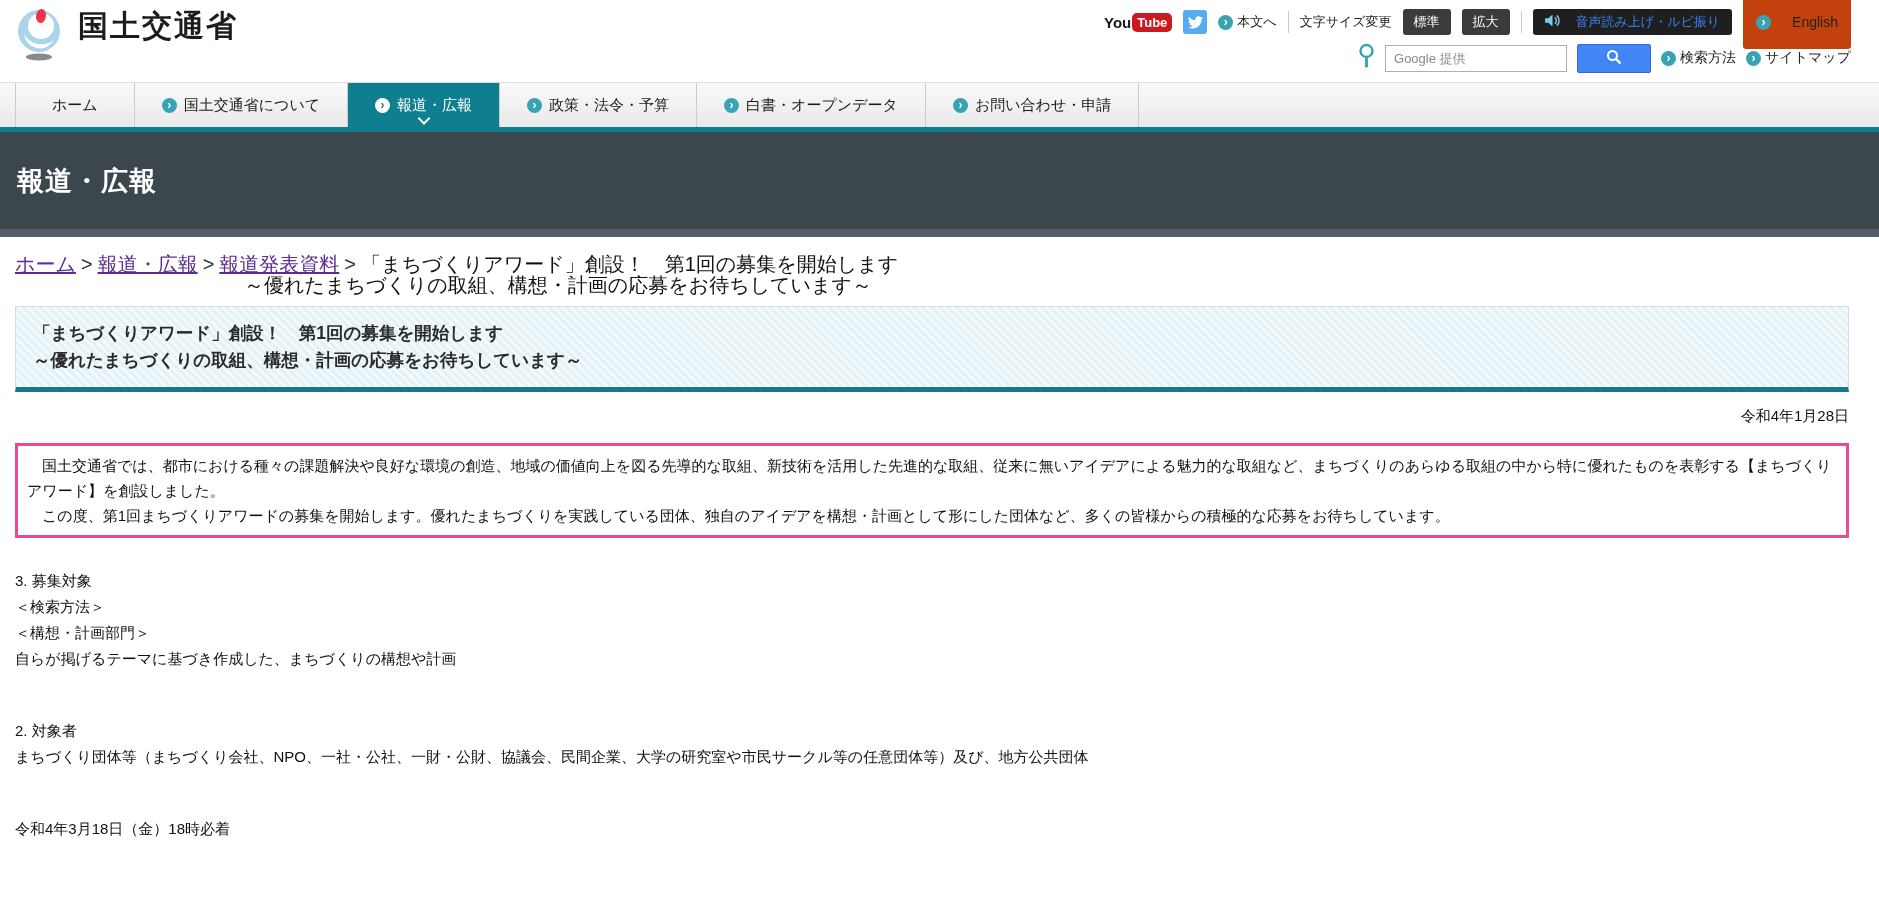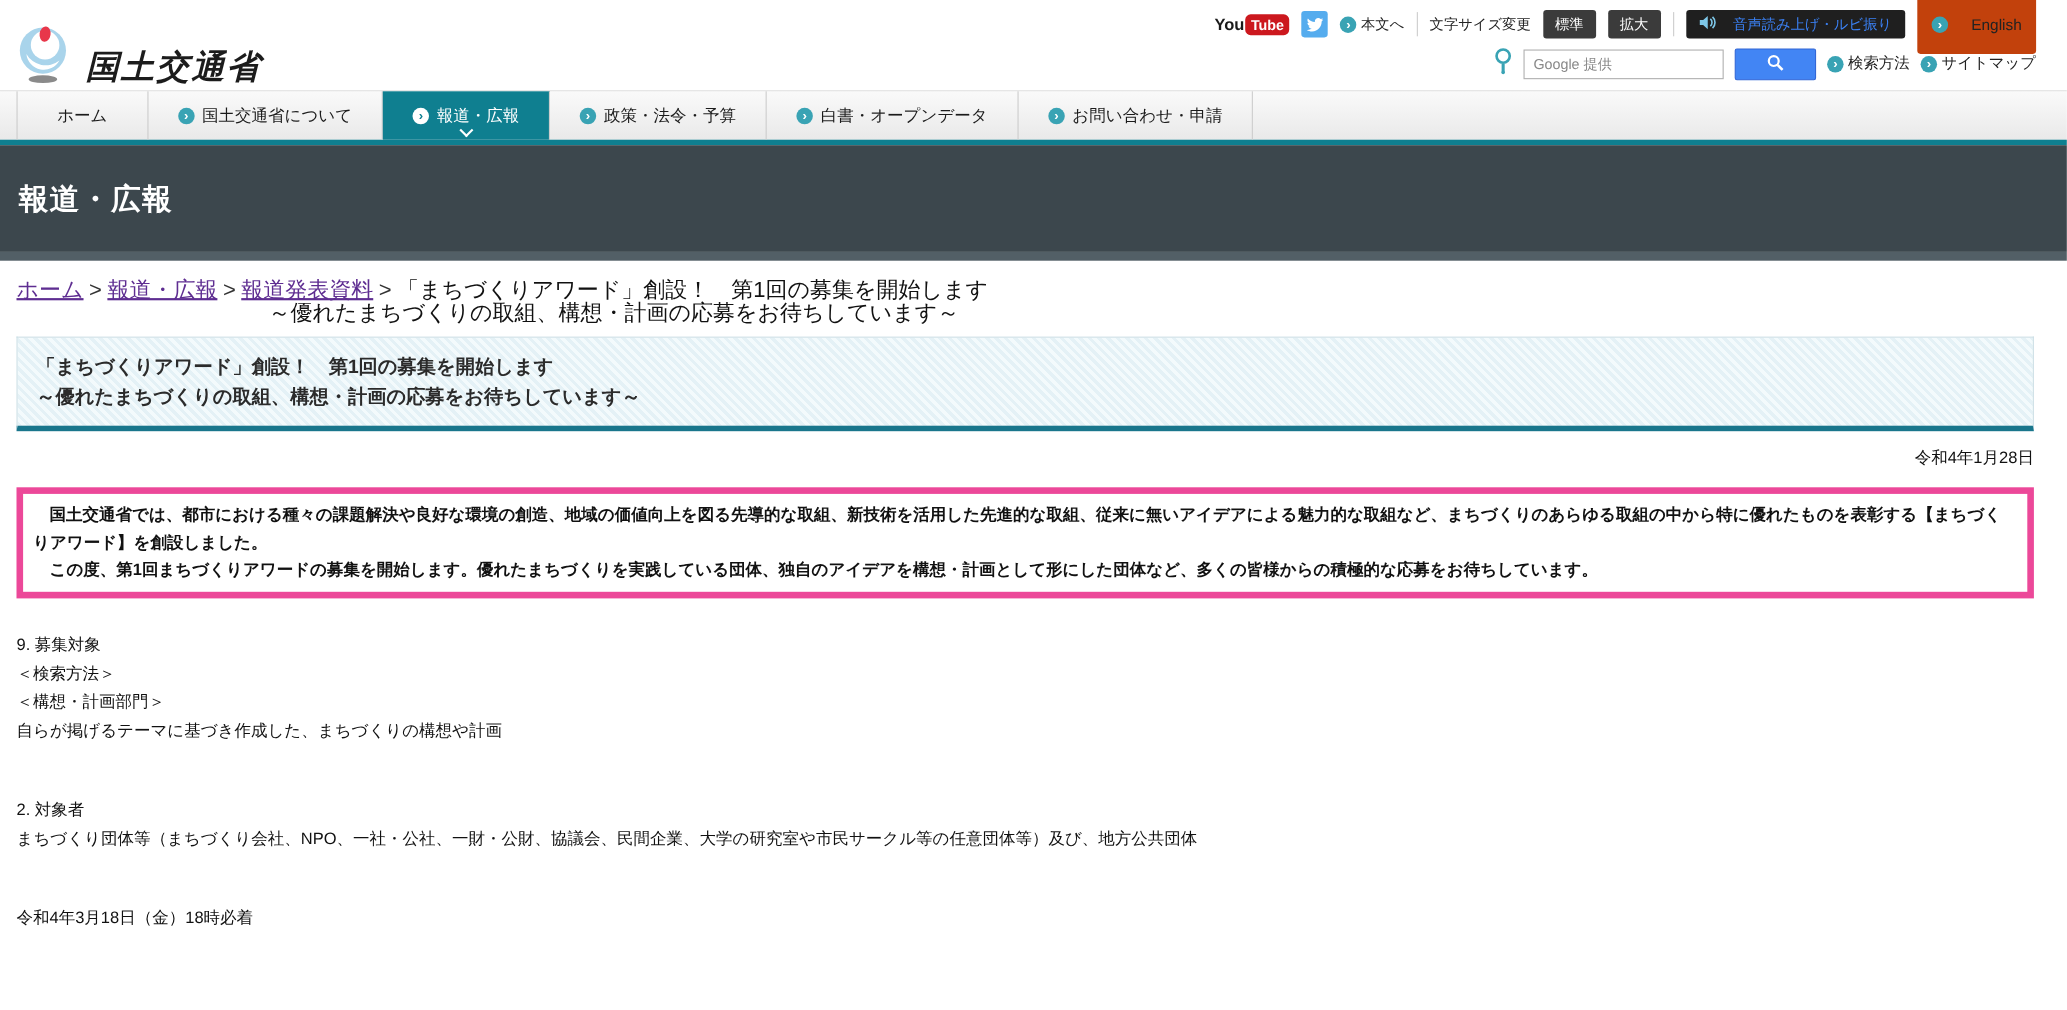--- a/index.html
+++ b/index.html
@@ -3,21 +3,21 @@
 <meta charset="utf-8">
 <style>
   * { margin:0; padding:0; box-sizing:border-box; }
   html,body { background:#fff; }
   body {
     width:1879px; height:918px; overflow:hidden; position:relative;
     font-family:"Liberation Sans","DejaVu Sans",sans-serif; color:#222;
   }
   
   .site-header { height:82px; display:flex; justify-content:space-between; padding:0 28px 0 14px; background:#fff; }
-  .logo { display:flex; align-items:flex-end; gap:10px; margin-top:6px; cursor:pointer;font-style:italic; }
+  .logo { display:flex; align-items:flex-start; gap:10px; margin-top:6px; cursor:pointer; }
   .logo-text { font-size:30px; font-weight:bold; color:#1c1c1c; letter-spacing:2px; }
   .header-right { display:flex; flex-direction:column; align-items:flex-end; }
   .hrow1 { display:flex; align-items:center; gap:11px; margin-top:7px; height:30px; }
   .hrow2 { display:flex; align-items:center; gap:10px; margin-top:5px; height:32px; }
   .yt { display:flex; align-items:center; cursor:pointer; }
   .yt-you { font-weight:bold; font-size:15px; color:#1a1a1a; }
   .yt-tube { background:#cc181e; color:#fff; font-weight:bold; font-size:13px; padding:2px 5px; border-radius:5px; margin-left:1px; }
   .tw { width:24px; height:24px; background:#55acee; border-radius:3px; display:flex; align-items:center; justify-content:center; cursor:pointer; }
   .cicon { display:inline-block; width:15px; height:15px; border-radius:50%; background:#39a3b4; color:#fff; font-size:12px; line-height:14px; text-align:center; font-weight:bold; flex:0 0 auto; }
   .cicon::before { content:"›"; }
@@ -50,21 +50,21 @@
   .bc-sep { margin:0 5px; color:#333; }
   .bc-line2 { padding-left:229px; }
   
   .title-box {
     margin:10px 30px 0 15px; padding:13px 17px;
     background:repeating-linear-gradient(45deg,#e4f1f6 0 3px,#f3fafc 3px 6px);
     border:1px solid #ccdfe6; border-bottom:5px solid #19768c;
   }
   .title-box div { font-size:17.5px; font-weight:bold; color:#2b2b2b; line-height:27px; }
   .date-line { margin:15px 30px 0 0; text-align:right; font-size:15px; color:#111; }
-  .lead-box { margin:17px 30px 0 15px; border:6px solid #ec4899; padding:7px 9px;font-weight:bold; }
+  .lead-box { margin:17px 30px 0 15px; border:3px solid #ec4899; padding:7px 9px; }
   .lead-box p { font-size:15px; line-height:25px; color:#111; }
   .sections { margin:30px 30px 0 15px; }
   .section { margin-top:46px; }
   .section:first-child { margin-top:0; }
   .section div { font-size:15px; line-height:26px; color:#111; }
 </style>
 </head>
 <body>
 
 <header class="site-header">
@@ -189,21 +189,21 @@
     <div>「まちづくりアワード」創設！　第1回の募集を開始します</div>
     <div>～優れたまちづくりの取組、構想・計画の応募をお待ちしています～</div>
   </div>
   <div class="date-line">令和4年1月28日</div>
   <div class="lead-box">
     <p>　国土交通省では、都市における種々の課題解決や良好な環境の創造、地域の価値向上を図る先導的な取組、新技術を活用した先進的な取組、従来に無いアイデアによる魅力的な取組など、まちづくりのあらゆる取組の中から特に優れたものを表彰する【まちづくりアワード】を創設しました。</p>
     <p>　この度、第1回まちづくりアワードの募集を開始します。優れたまちづくりを実践している団体、独自のアイデアを構想・計画として形にした団体など、多くの皆様からの積極的な応募をお待ちしています。</p>
   </div>
   <div class="sections" id="sections">
       <div class="section">
-        <div>9. 募集対象</div>
+        <div>3. 募集対象</div>
         <div>＜検索方法＞</div>
         <div>＜構想・計画部門＞</div>
         <div>自らが掲げるテーマに基づき作成した、まちづくりの構想や計画</div>
       </div>
       <div class="section">
         <div>2. 対象者</div>
         <div>まちづくり団体等（まちづくり会社、NPO、一社・公社、一財・公財、協議会、民間企業、大学の研究室や市民サークル等の任意団体等）及び、地方公共団体</div>
       </div>
       <div class="section">
         <div>令和4年3月18日（金）18時必着</div>

